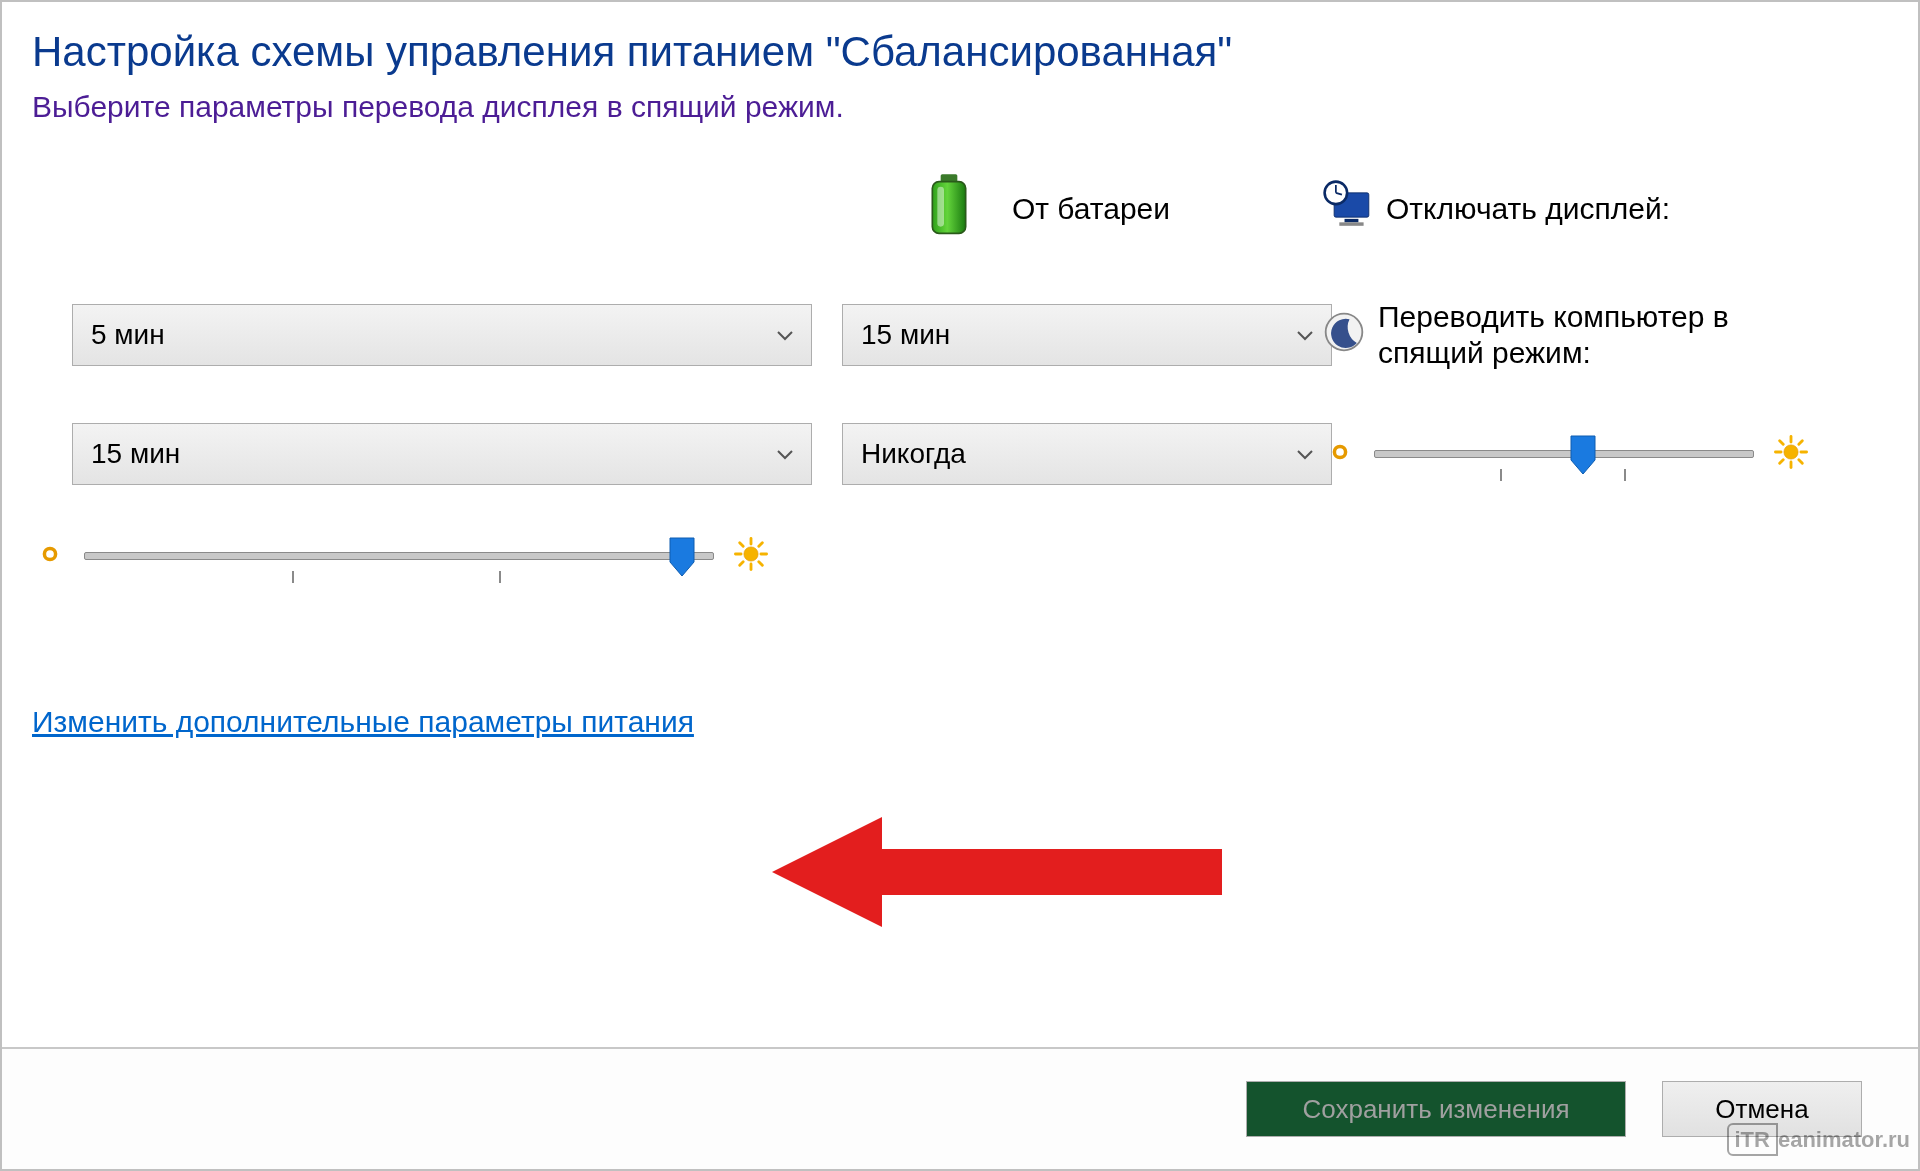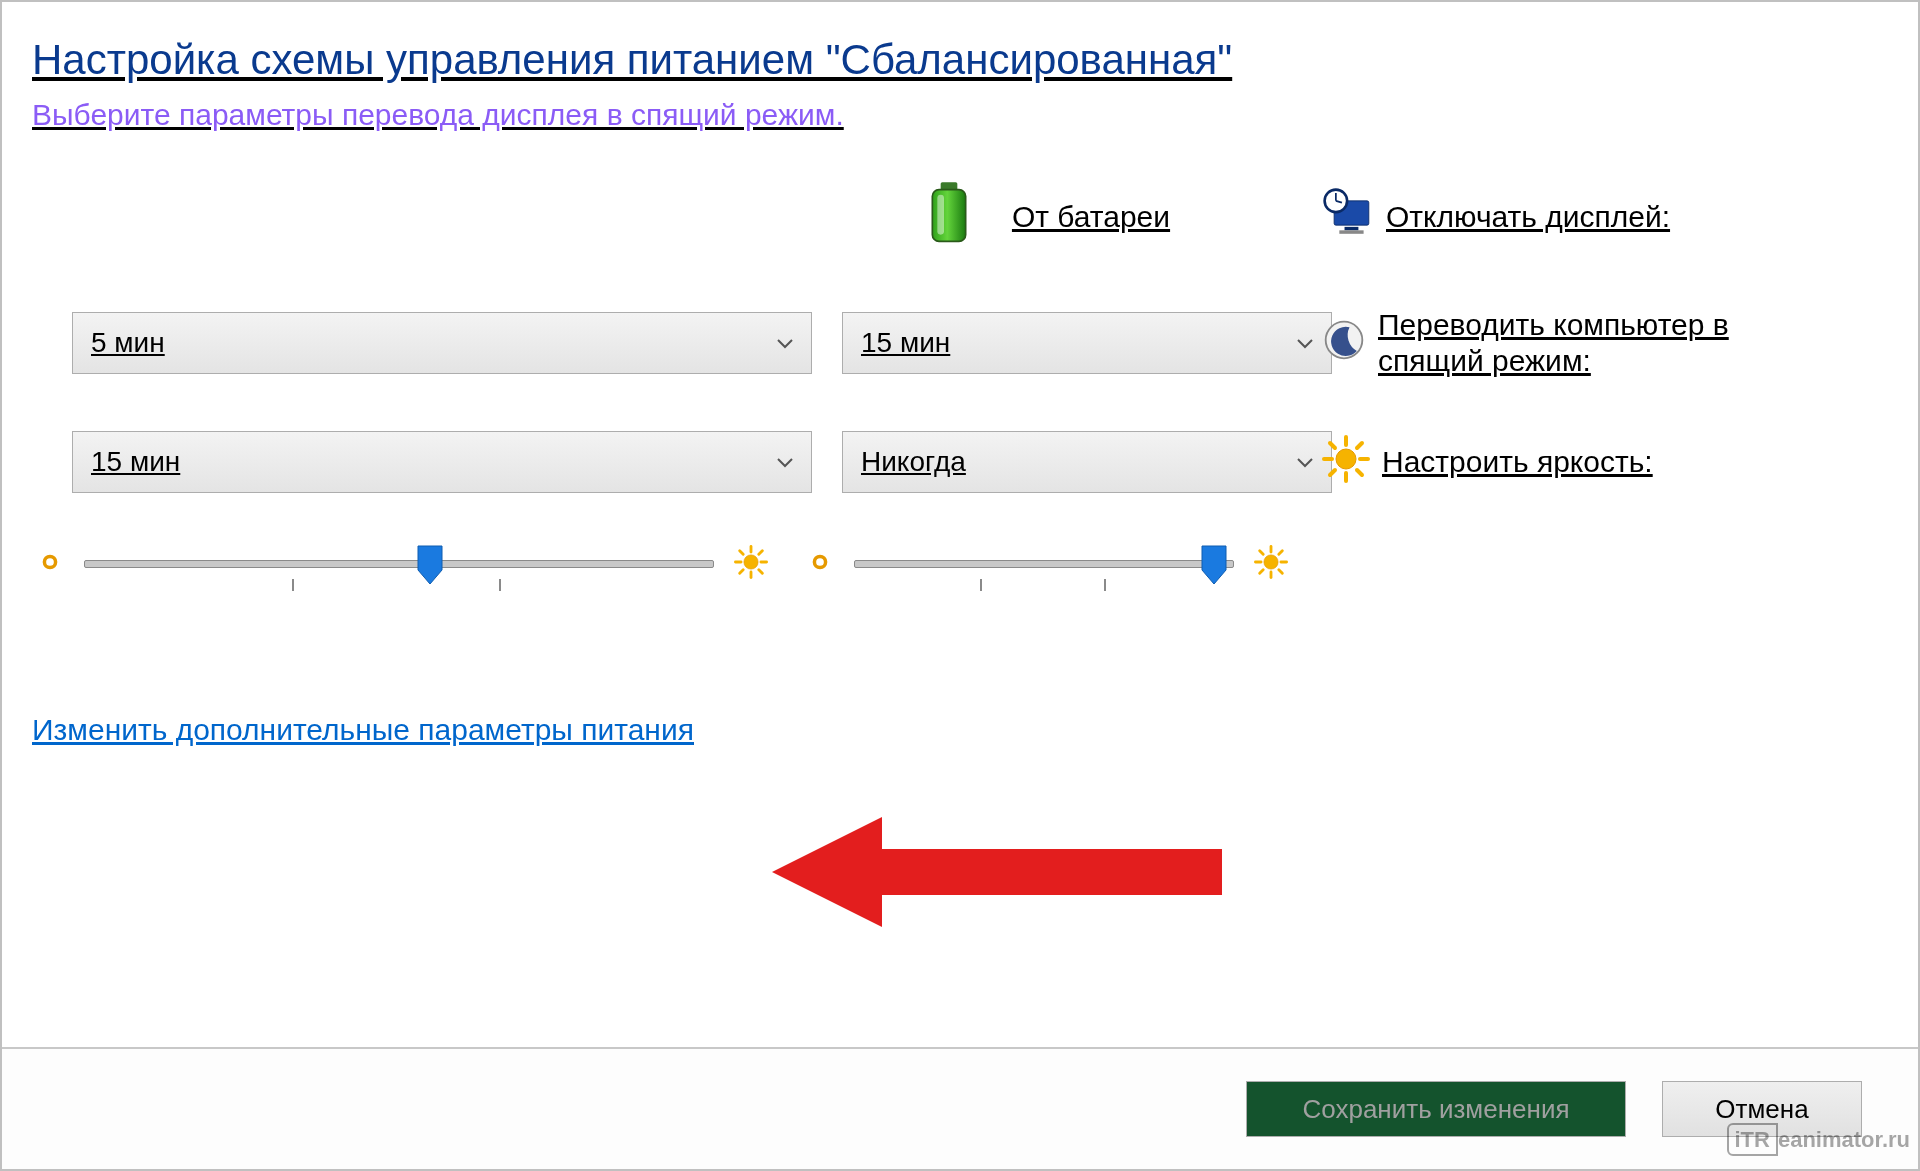--- a/index.html
+++ b/index.html
@@ -11,32 +11,31 @@
     background: #ffffff;
     font-family: "Segoe UI", Arial, sans-serif;
   }
   .outer {
     width: 1920px;
     height: 1171px;
     position: relative;
     border: 2px solid #c0c0c0;
   }
   .content {
-    padding: 30px 30px 0 30px;
+    padding: 22px 30px 0 30px;
     height: 1010px; 
-    text-decoration: underline;
   }
   .page-title {
     color: #0a3a8e;
     font-size: 42px;
     font-weight: 400;
     margin: 4px 0 14px 0;
   }
   .subtitle {
-    color: #8b5cf6;
+    color: #4c1d95;
     font-size: 30px;
     font-weight: 400;
     margin: 0 0 46px 0;
   }
 
   
   .grid {
     display: grid;
     grid-template-columns: 740px 490px 490px; 
     column-gap: 30px;
@@ -315,28 +314,20 @@
       </div>
       <div class="dropdown">
         <span>Никогда</span>
         <span class="chev">
             <svg width="24" height="24">
               <use href="#sym-chevron"></use>
             </svg>
           </span>
       </div>
 
-      <div class="row-label">
-        <span class="row-icon">
-          <svg width="48" height="48">
-              <use href="#sym-sun"></use>
-            </svg>
-        </span>
-        <span class="txt">Настроить яркость:</span>
-      </div>
       <div class="slider-wrap">
         <span><svg width="28" height="28">
               <use href="#sym-sun-dim"></use>
             </svg></span>
         <div class="slider-track">
           <span class="slider-thumb" style="left:55%">
             <svg width="26" height="40">
                 <use href="#sym-thumb"></use>
               </svg>
           </span>

